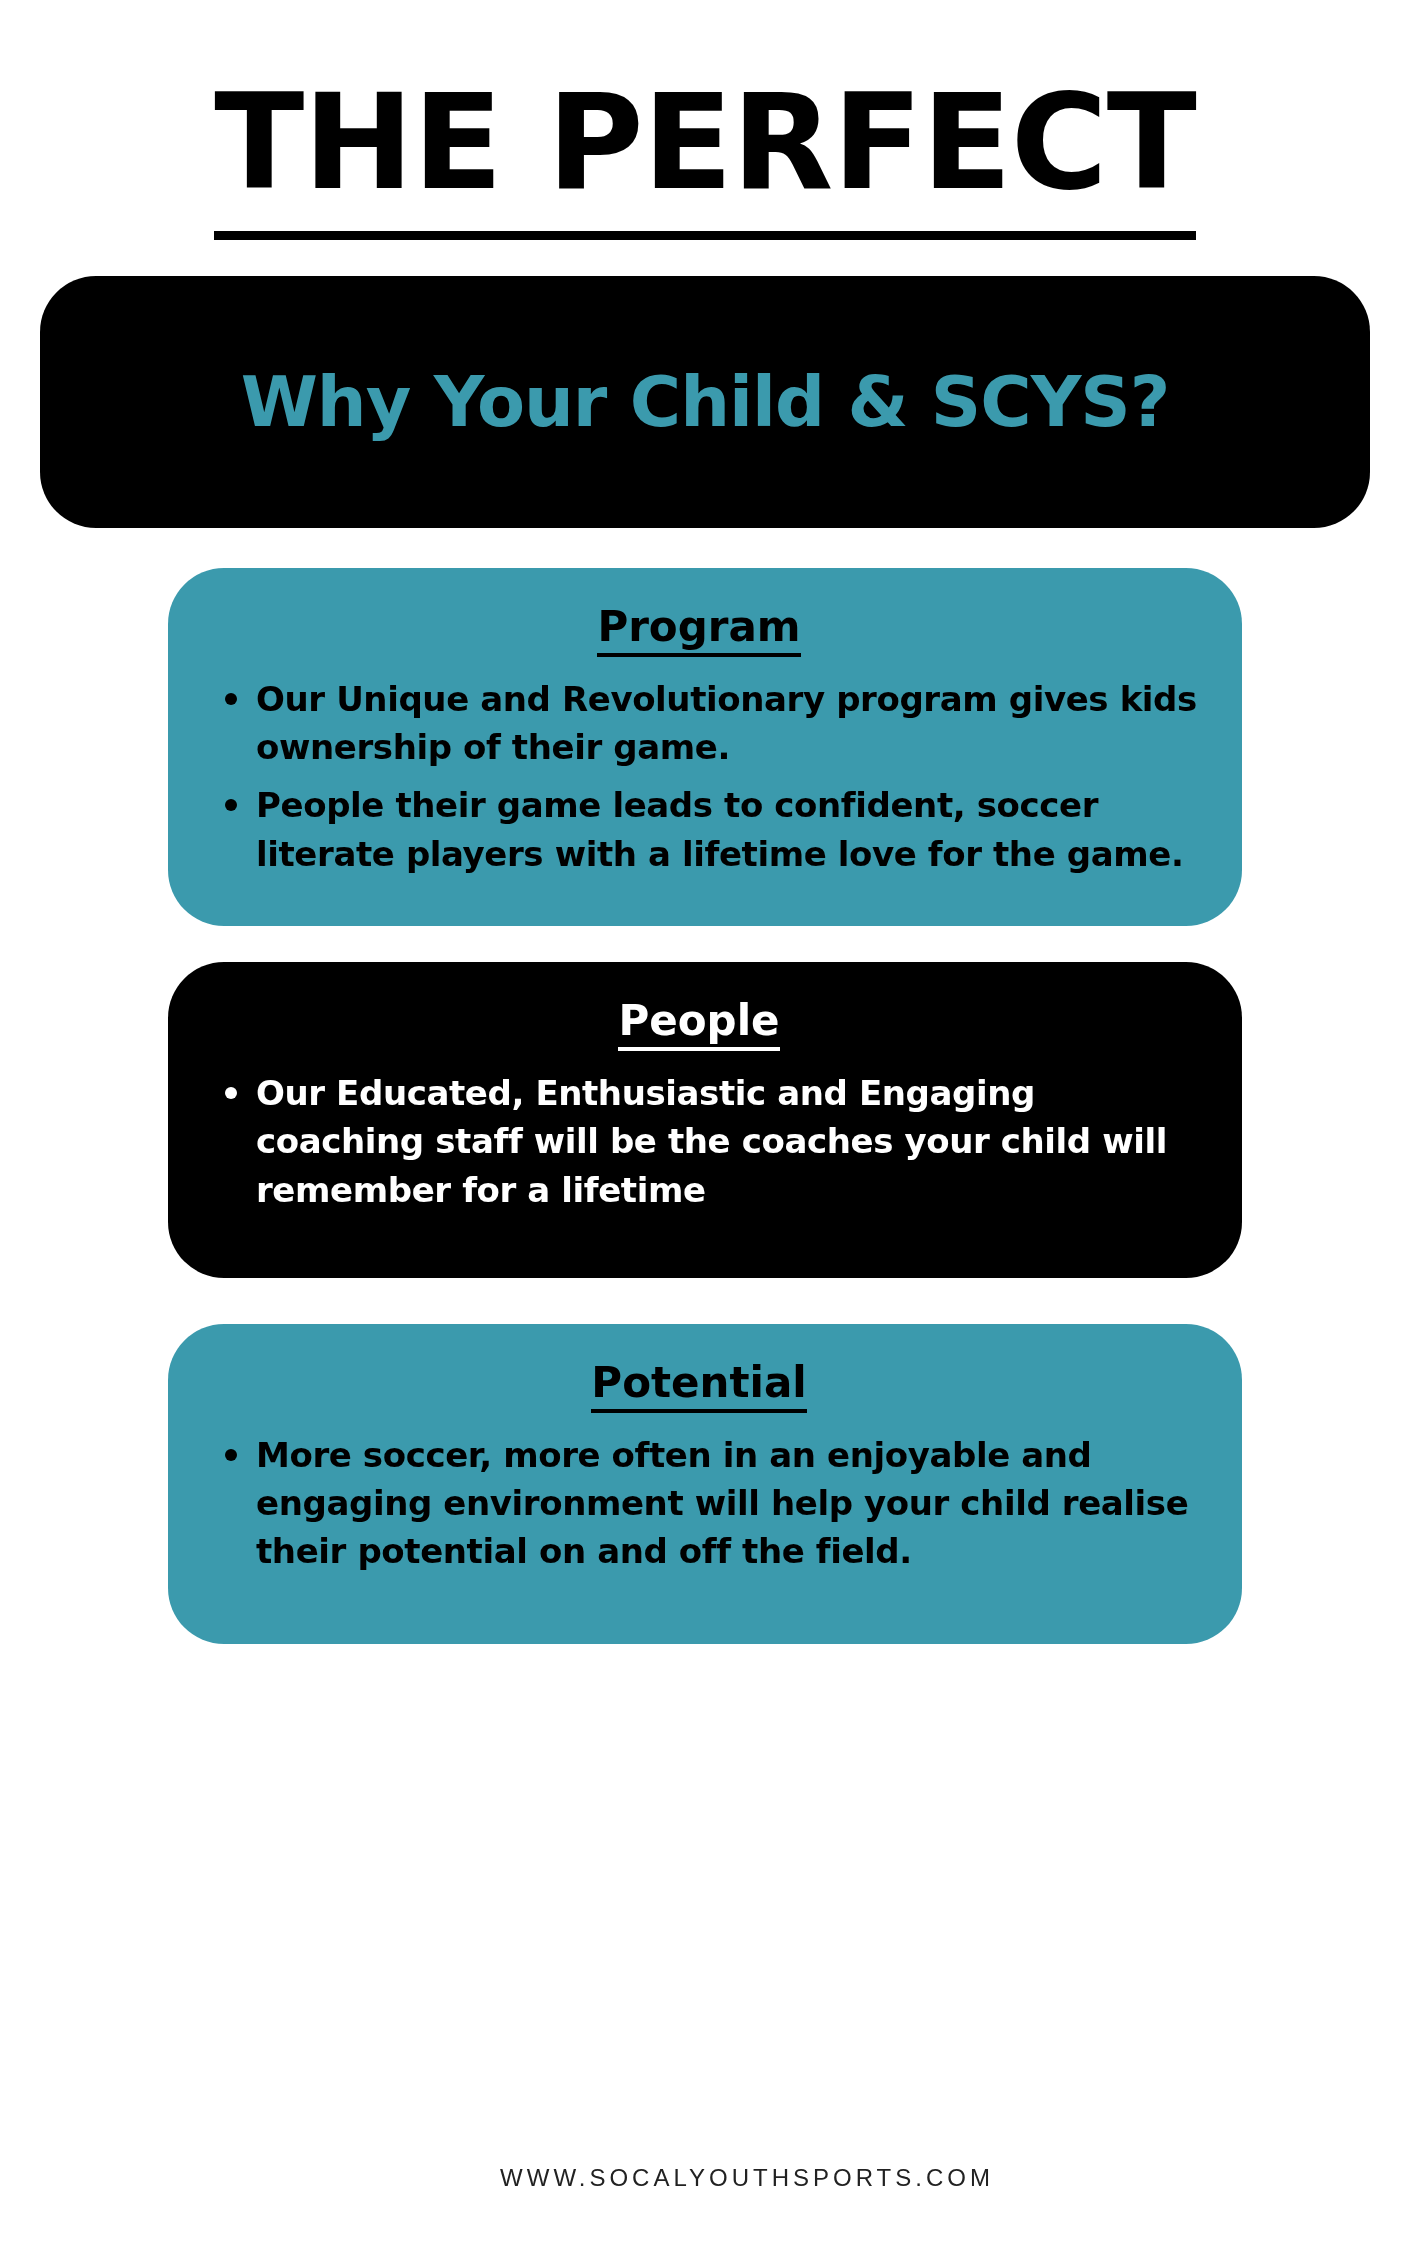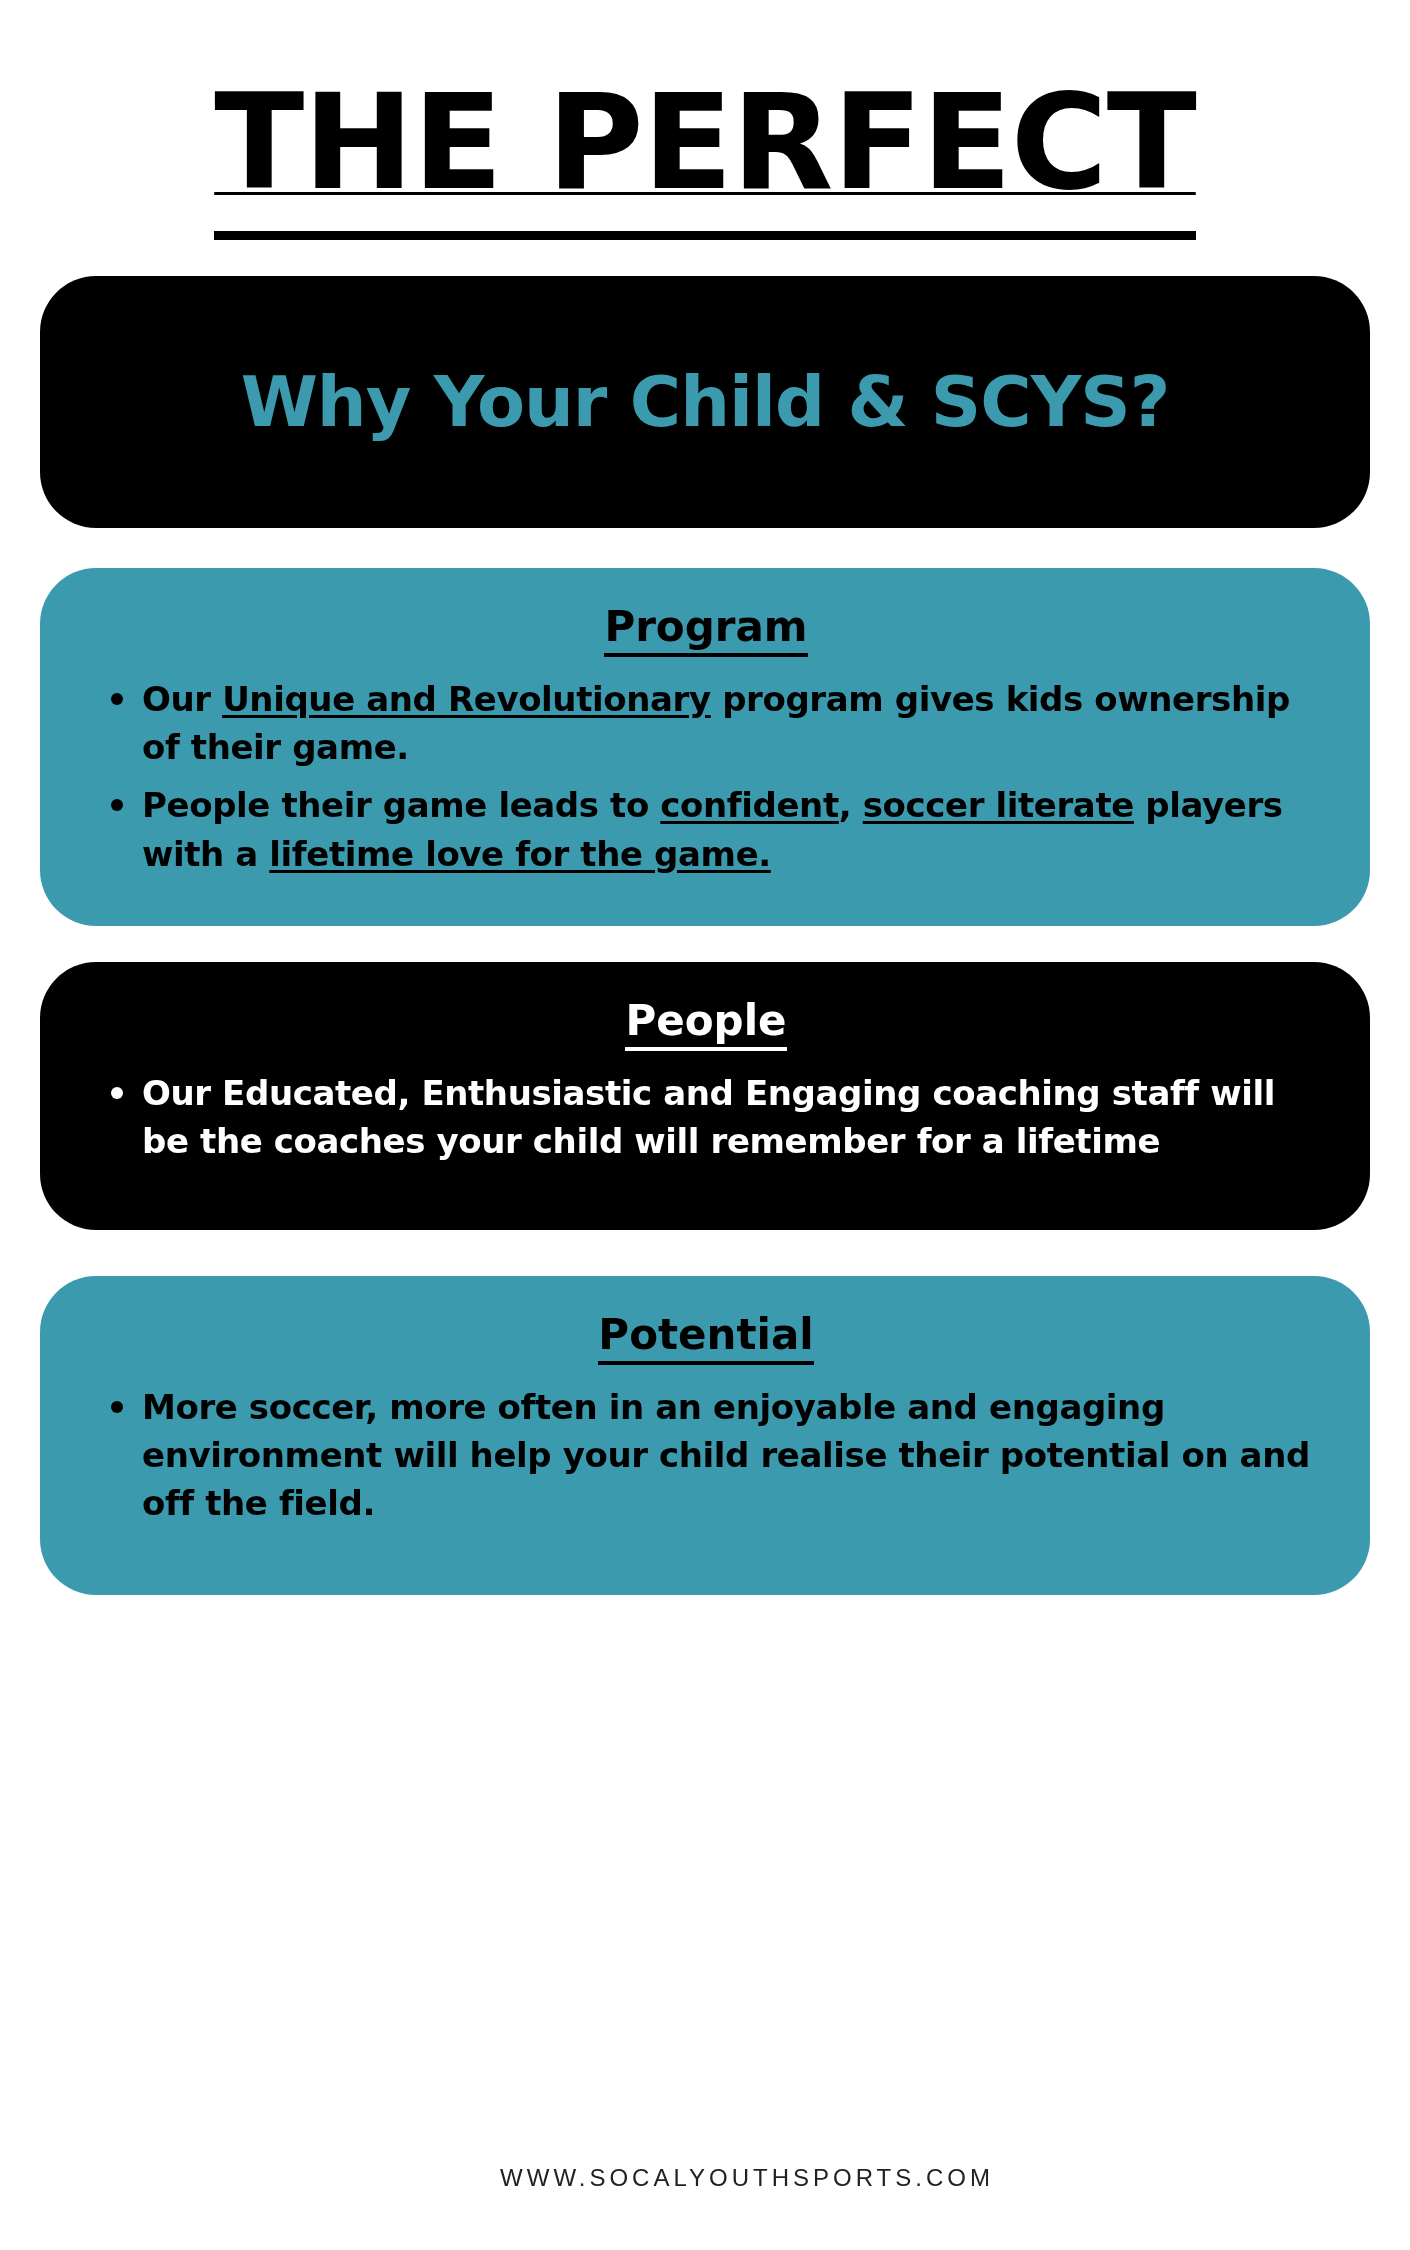--- a/index.html
+++ b/index.html
@@ -62,24 +62,24 @@
     color: #3b9aad;
     font-family: "DejaVu Sans", sans-serif;
     font-weight: bold;
     font-size: 70px;
     letter-spacing: -1px;
     line-height: 1;
   }
 
   
   .card {
-    width: 1330px;
+    width: 1074px;
     border-radius: 56px;
     box-sizing: border-box;
-    padding: 28px 44px 40px 46px;
+    padding: 28px 44px 40px 32px;
     margin-top: 46px;
   }
   .card.teal {
     background: #3b9aad;
     color: #000000;
   }
   .card.black {
     background: #000000;
     color: #ffffff;
   }
@@ -105,21 +105,20 @@
     font-weight: bold;
     font-size: 34px;
     line-height: 1.42;
     margin: 0 0 4px 0;
     letter-spacing: -0.4px;
   }
   ul.bullets li::marker {
     font-size: 40px;
   }
   .u {
-    text-decoration: underline;
     text-underline-offset: 4px;
     text-decoration-thickness: 3px;
     text-align: right;
   }
 
   
   #card-program { margin-top: 40px; padding-bottom: 44px; }
   #card-people  { margin-top: 36px; padding-bottom: 60px; }
   #card-potential { padding-bottom: 64px; }
 

